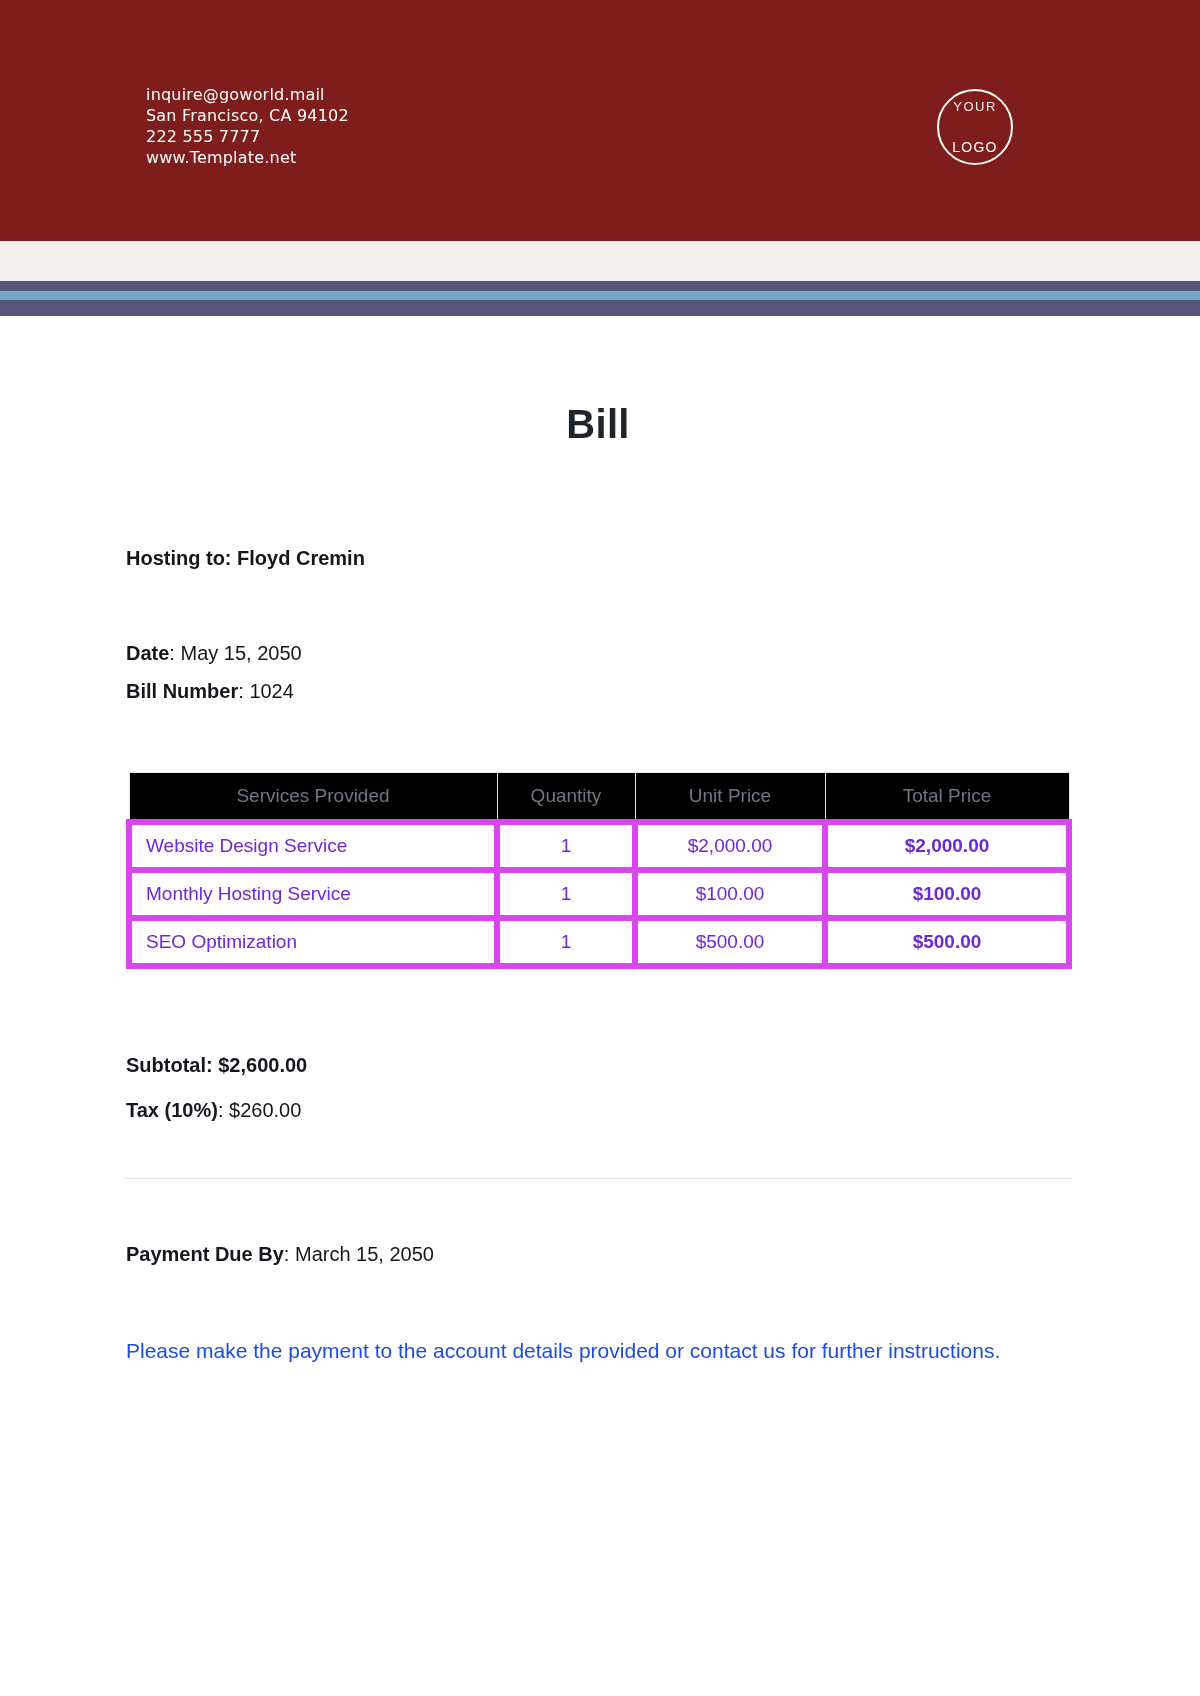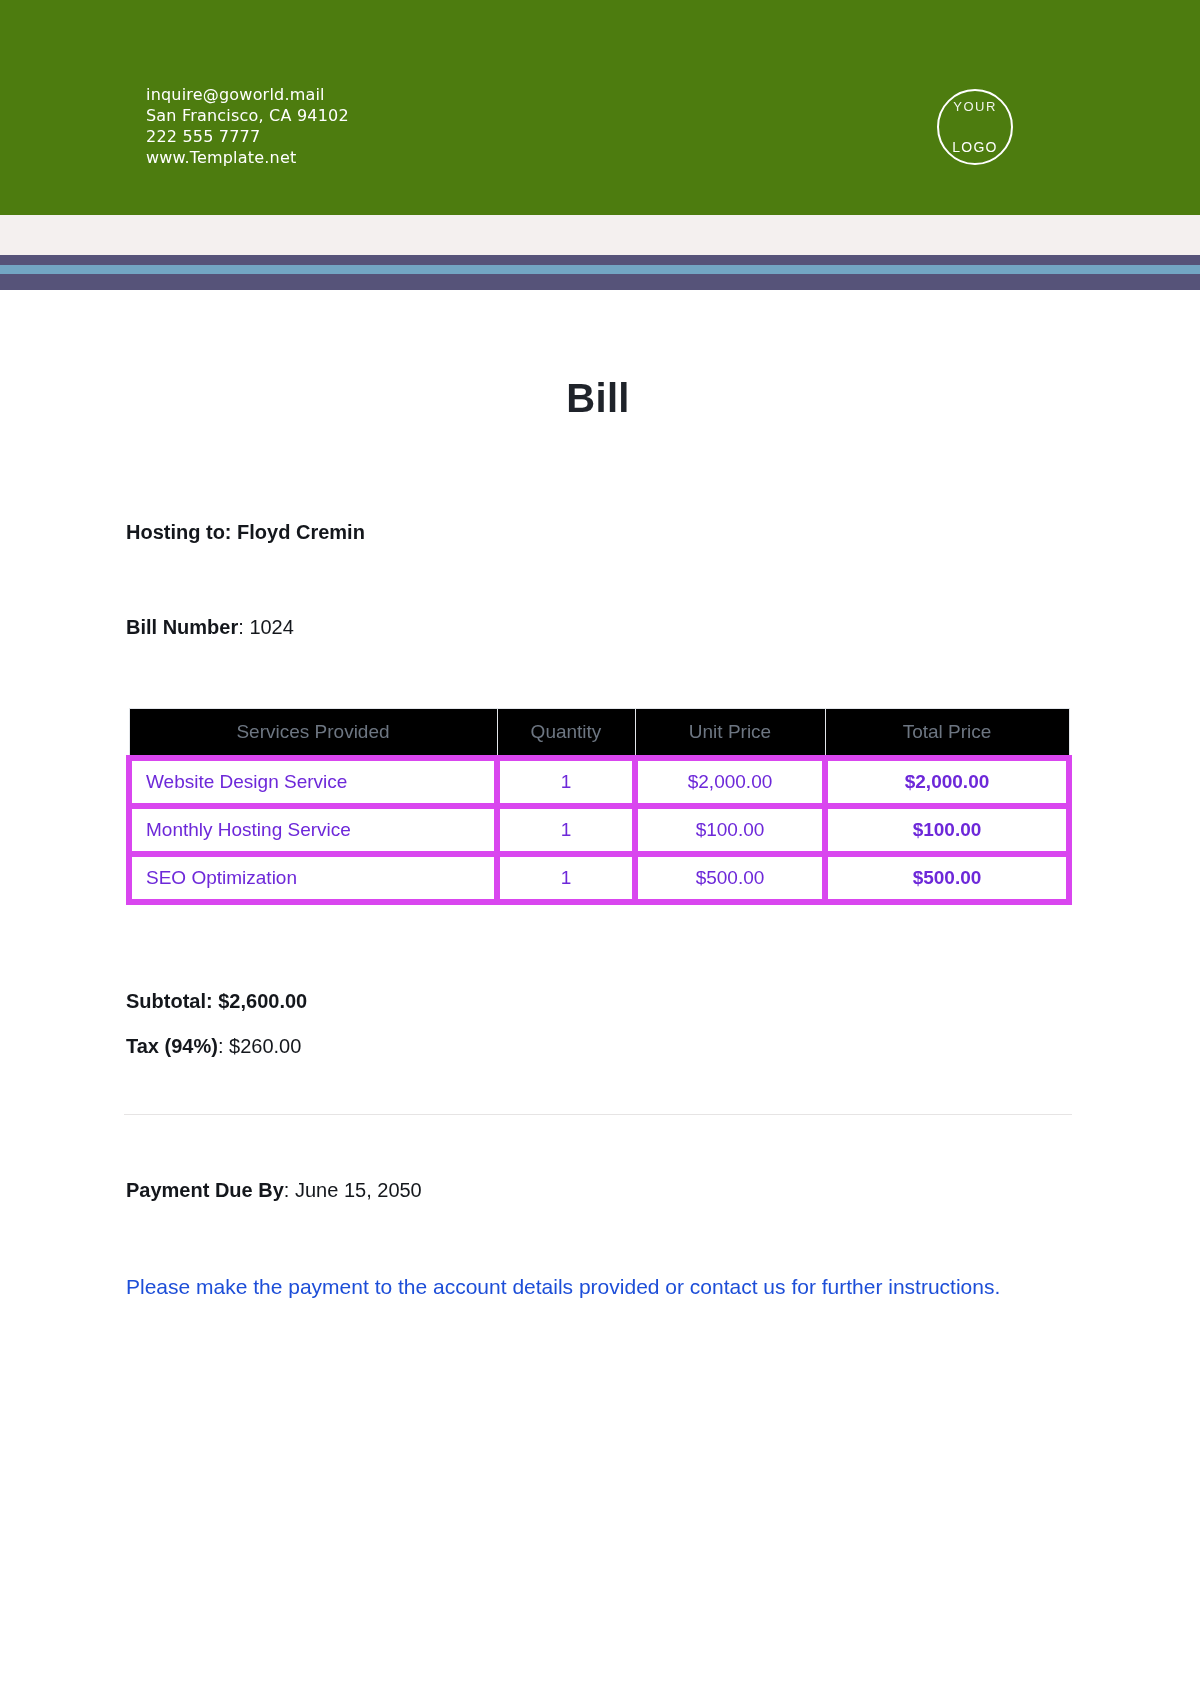--- a/index.html
+++ b/index.html
@@ -8,22 +8,22 @@
     font-family: "Liberation Sans", sans-serif;
     color: #15181d;
     width: 1200px;
     height: 1696px;
     position: relative;
     overflow: hidden;
   }
 
   
   .header {
-    height: 215px;
-    background: #4d7c0f;
+    height: 241px;
+    background: #7f1d1d;
     position: relative;
   }
   .contact-block {
     position: absolute;
     left: 146px;
     top: 84px;
     font-family: "DejaVu Sans", sans-serif;
     font-size: 16px;
     line-height: 21px;
     color: #ffffff;
@@ -176,20 +176,21 @@
 
 <div class="doc">
 
   <div class="doc-title">Bill</div>
 
   <div class="billed-block">
     <div><span>Hosting to:</span><span class="sep"> </span><span>Floyd Cremin</span></div>
   </div>
 
   <div class="meta-block">
+    <div><span class="label-bold">Date</span><span class="sep">: </span><span>May 15, 2050</span></div>
     <div><span class="label-bold">Bill Number</span><span class="sep">: </span><span>1024</span></div>
   </div>
 
   <table class="services-table">
     <colgroup>
         <col class="c1">
         <col class="c2">
         <col class="c3">
         <col class="c4">
       </colgroup>
@@ -218,22 +219,22 @@
         <td class="service-cell">SEO Optimization</td>
         <td>1</td>
         <td>$500.00</td>
         <td class="total-cell">$500.00</td>
       </tr>
     </tbody>
   </table>
 
   <div class="totals-block">
     <div class="label-bold"><span>Subtotal:</span><span class="sep"> </span><span>$2,600.00</span></div>
-    <div><span class="label-bold">Tax (94%)</span><span class="sep">: </span><span>$260.00</span></div>
+    <div><span class="label-bold">Tax (10%)</span><span class="sep">: </span><span>$260.00</span></div>
   </div>
 
   <hr class="divider">
 
-  <div class="payment-line"><span class="label-bold">Payment Due By</span><span class="sep">: </span><span>June 15, 2050</span></div>
+  <div class="payment-line"><span class="label-bold">Payment Due By</span><span class="sep">: </span><span>March 15, 2050</span></div>
 
   <div class="note">Please make the payment to the account details provided or contact us for further instructions.</div>
 
 </div>
 
 </body></html>

